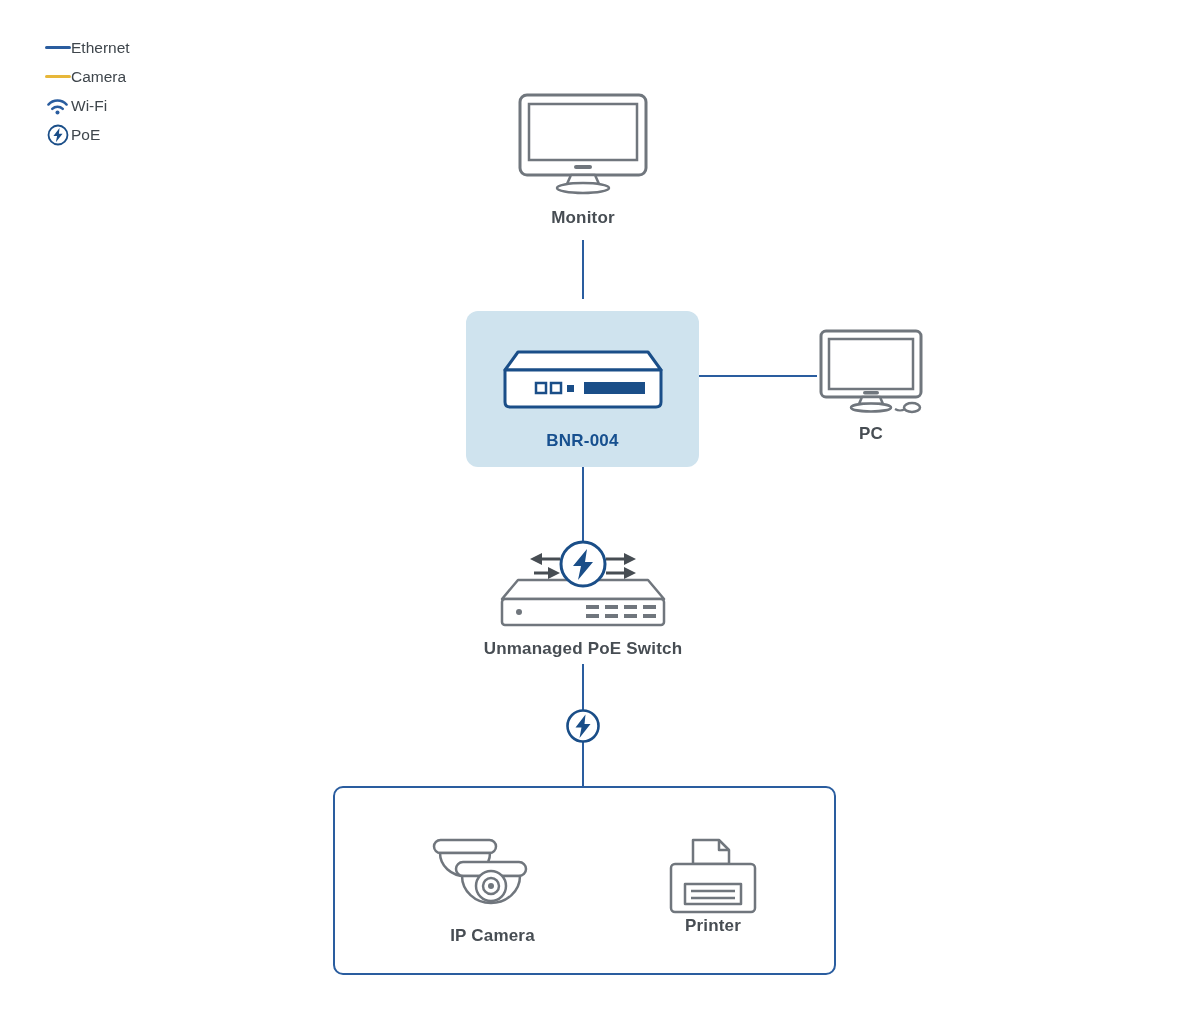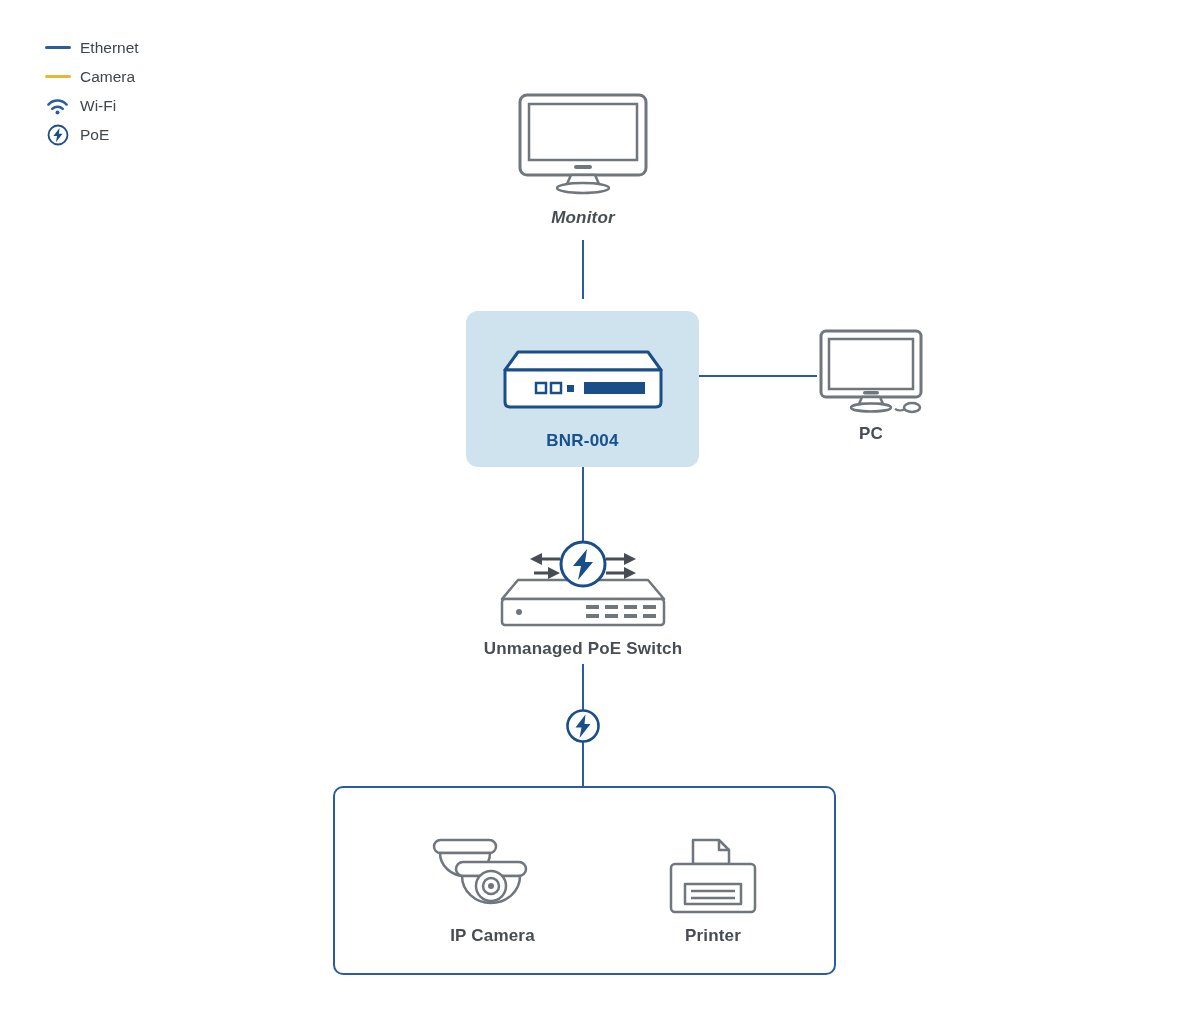--- a/index.html
+++ b/index.html
@@ -2,34 +2,34 @@
 <html><head>
 <meta charset="utf-8">
 <style>
   html,body { margin:0; padding:0; background:#fff; }
   .canvas {
     position:relative; width:1200px; height:1034px; background:#ffffff;
     font-family:"Liberation Sans", sans-serif; overflow:hidden;
   }
   
   .legend { position:absolute; left:44px; top:33px; display:flex; flex-direction:column; }
-  .legend-row { display:flex; align-items:center; height:29px; gap:9px; }
+  .legend-row { display:flex; align-items:center; height:29px; }
   .swatch-box { width:27px; display:flex; justify-content:center; align-items:center; }
   .line-swatch { width:26px; height:3px; border-radius:1.5px; }
   .line-swatch.ethernet { background:#2a5d9f; }
   .line-swatch.fiber { background:#e7b73a; }
   .legend-label { font-size:15.5px; font-weight:500; color:#3f464c; }
   
   .conn { position:absolute; background:#2a5d9f; }
   .conn.v { width:2px; }
   .conn.h { height:2px; }
   
   .node { position:absolute; display:flex; flex-direction:column; align-items:center; }
   .node-label { font-size:17px; font-weight:600; color:#474d53; letter-spacing:.2px; white-space:nowrap; }
-  .monitor-node { left:503px; top:92px; width:160px;font-style:italic; }
+  .monitor-node { left:503px; top:92px; width:160px; }
   .monitor-node .node-label { margin-top:12px; }
   .pc-node { left:811px; top:328px; width:120px; }
   .pc-node .node-label { margin-top:10px; }
   .switch-node { left:483px; top:540px; width:200px; }
   .switch-node .node-label { margin-top:7px; }
   
   .router-group {
     position:absolute; left:466px; top:299px; width:233px; height:156px;
     background:#cfe3ee; border-radius:12px;
     display:flex; flex-direction:column; align-items:center;margin-top:12px;
@@ -39,21 +39,21 @@
   
   .poe-badge { position:absolute; left:565px; top:708px; width:36px; height:36px; }
   
   .devices-group {
     position:absolute; left:333px; top:786px; width:503px; height:189px;
     background:#ffffff; border:2px solid #2a5d9f; border-radius:10px; box-sizing:border-box;
   }
   .camera-node { left:85px; top:42px; width:120px; }
   .camera-node .node-label { margin-top:10px;padding-left:25px; }
   .printer-node { left:316px; top:48px; width:124px; }
-  .printer-node .node-label { margin-top:10px; }
+  .printer-node .node-label { }
 </style>
 </head>
 <body>
 
 <div class="canvas">
 
   <div class="legend">
     <div class="legend-row">
       <span class="swatch-box">
           <span class="line-swatch ethernet"></span>

